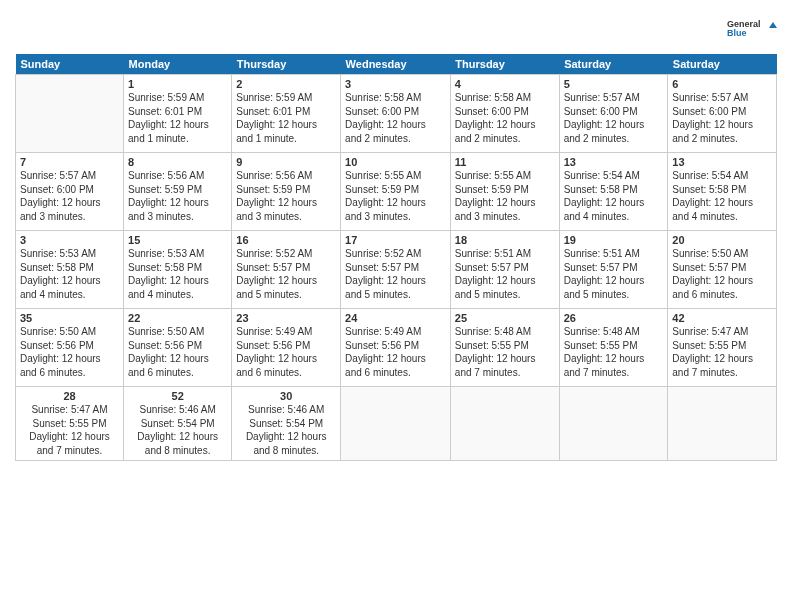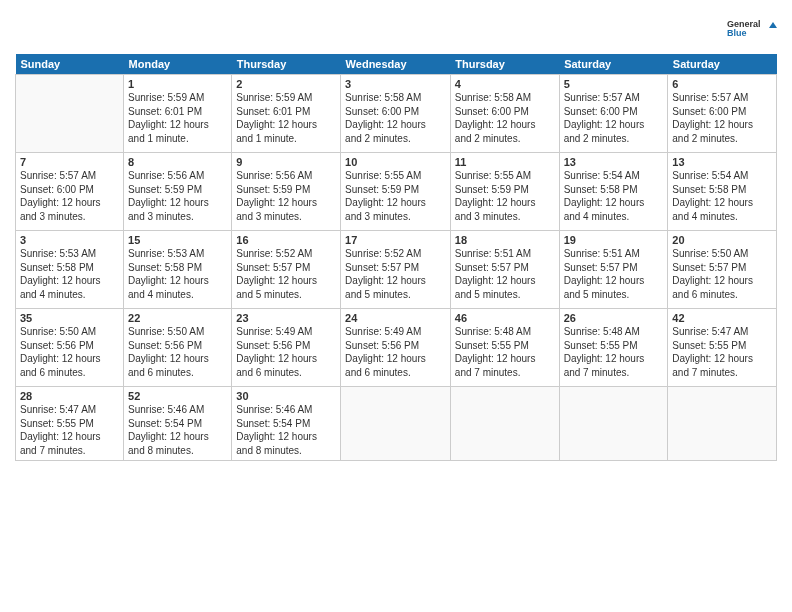--- a/index.html
+++ b/index.html
@@ -73,20 +73,21 @@
     .day-info {
       font-size: 10px;
       color: #333;
       line-height: 1.35;
     }
     .week-row td {
       height: 78px;
     }
     .last-row td {
       height: 68px;
+      text-align: center;
     }
   </style>
 </head>
 <body>
 
 <div class="page">
   <div class="header">
     <div class="logo">
   <svg width="50" height="36" viewBox="0 0 100 40">
     <text x="0" y="18" font-size="18" font-weight="bold" fill="#333" font-family="Arial">General</text>
@@ -211,21 +212,21 @@
           </td>
           <td>
             <span class="day-num">23</span>
             <div class="day-info">Sunrise: 5:49 AM<br>Sunset: 5:56 PM<br>Daylight: 12 hours<br>and 6 minutes.</div>
           </td>
           <td>
             <span class="day-num">24</span>
             <div class="day-info">Sunrise: 5:49 AM<br>Sunset: 5:56 PM<br>Daylight: 12 hours<br>and 6 minutes.</div>
           </td>
           <td>
-            <span class="day-num">46</span>
+            <span class="day-num">25</span>
             <div class="day-info">Sunrise: 5:48 AM<br>Sunset: 5:55 PM<br>Daylight: 12 hours<br>and 7 minutes.</div>
           </td>
           <td>
             <span class="day-num">26</span>
             <div class="day-info">Sunrise: 5:48 AM<br>Sunset: 5:55 PM<br>Daylight: 12 hours<br>and 7 minutes.</div>
           </td>
           <td>
             <span class="day-num">42</span>
             <div class="day-info">Sunrise: 5:47 AM<br>Sunset: 5:55 PM<br>Daylight: 12 hours<br>and 7 minutes.</div>
           </td>

